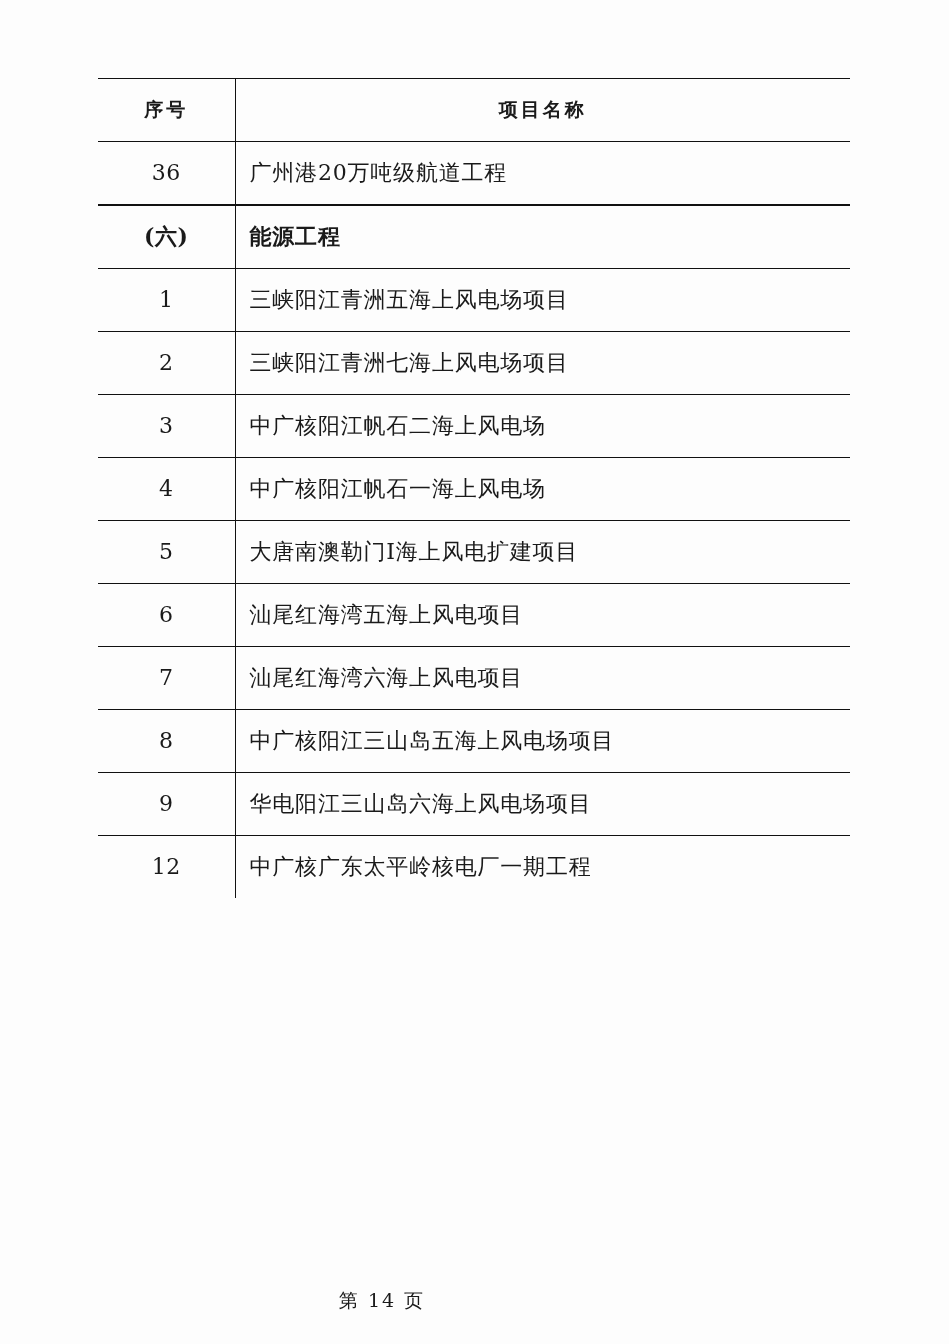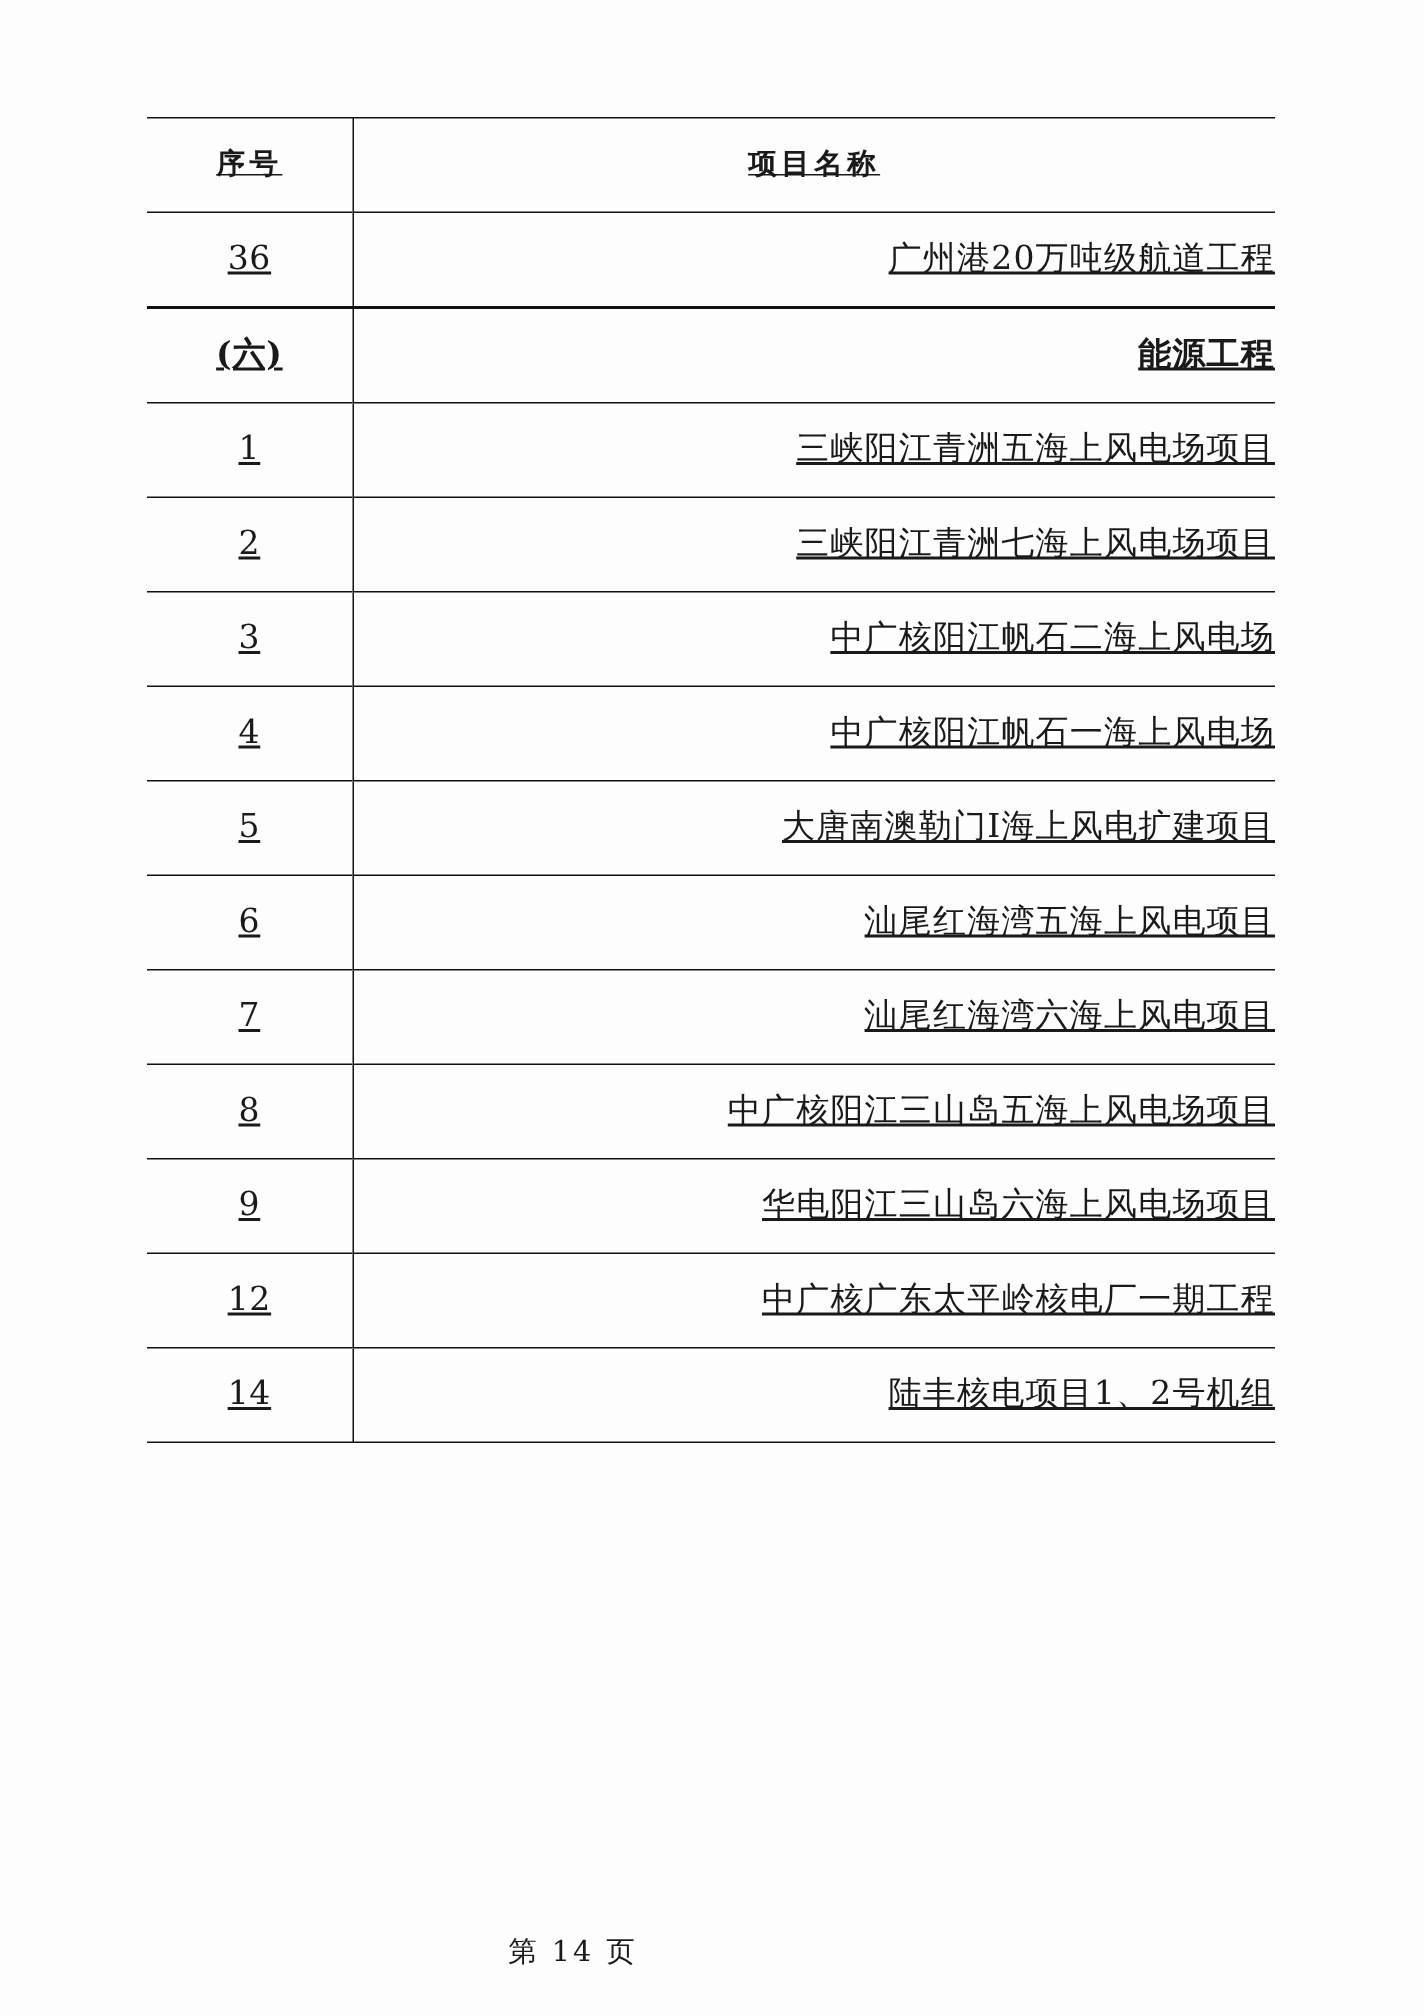--- a/index.html
+++ b/index.html
@@ -33,21 +33,20 @@
     pointer-events: none;
     z-index: 0;
   }
 
   .doc-table-wrap {
     position: absolute;
     left: 98px;
     top: 78px;
     width: 752px;
     z-index: 2;
-    text-decoration: underline;
   }
 
   table.doc-table {
     border-collapse: collapse;
     width: 752px;
     table-layout: fixed;
   }
 
   table.doc-table col.c-seq { width: 137px; }
   table.doc-table col.c-name { width: 615px; }
@@ -83,21 +82,21 @@
     font-size: 22px;
     line-height: 1.35;
   }
 
   .cell-seq .cell-inner {
     text-align: center;
     letter-spacing: 0.5px;
   }
 
   .cell-name .cell-inner {
-    text-align: right;
+    text-align: left;
     padding-left: 14px;
     letter-spacing: 0.8px;
   }
 
   
   tr.header-row th {
     height: 62px;
   }
   tr.header-row .cell-inner {
     font-weight: 700;
@@ -249,28 +248,20 @@
             </td>
           </tr>
           <tr class="data-row">
             <td class="cell-seq">
               <span class="cell-inner">12</span>
             </td>
             <td class="cell-name">
               <span class="cell-inner">中广核广东太平岭核电厂一期工程</span>
             </td>
           </tr>
-          <tr class="data-row row-last">
-            <td class="cell-seq">
-              <span class="cell-inner">14</span>
-            </td>
-            <td class="cell-name">
-              <span class="cell-inner">陆丰核电项目1、2号机组</span>
-            </td>
-          </tr>
         </tbody>
     </table>
   </div>
 
   <div class="page-footer">
     <span class="footer-text">第 14 页</span>
   </div>
 
 </div>
 

